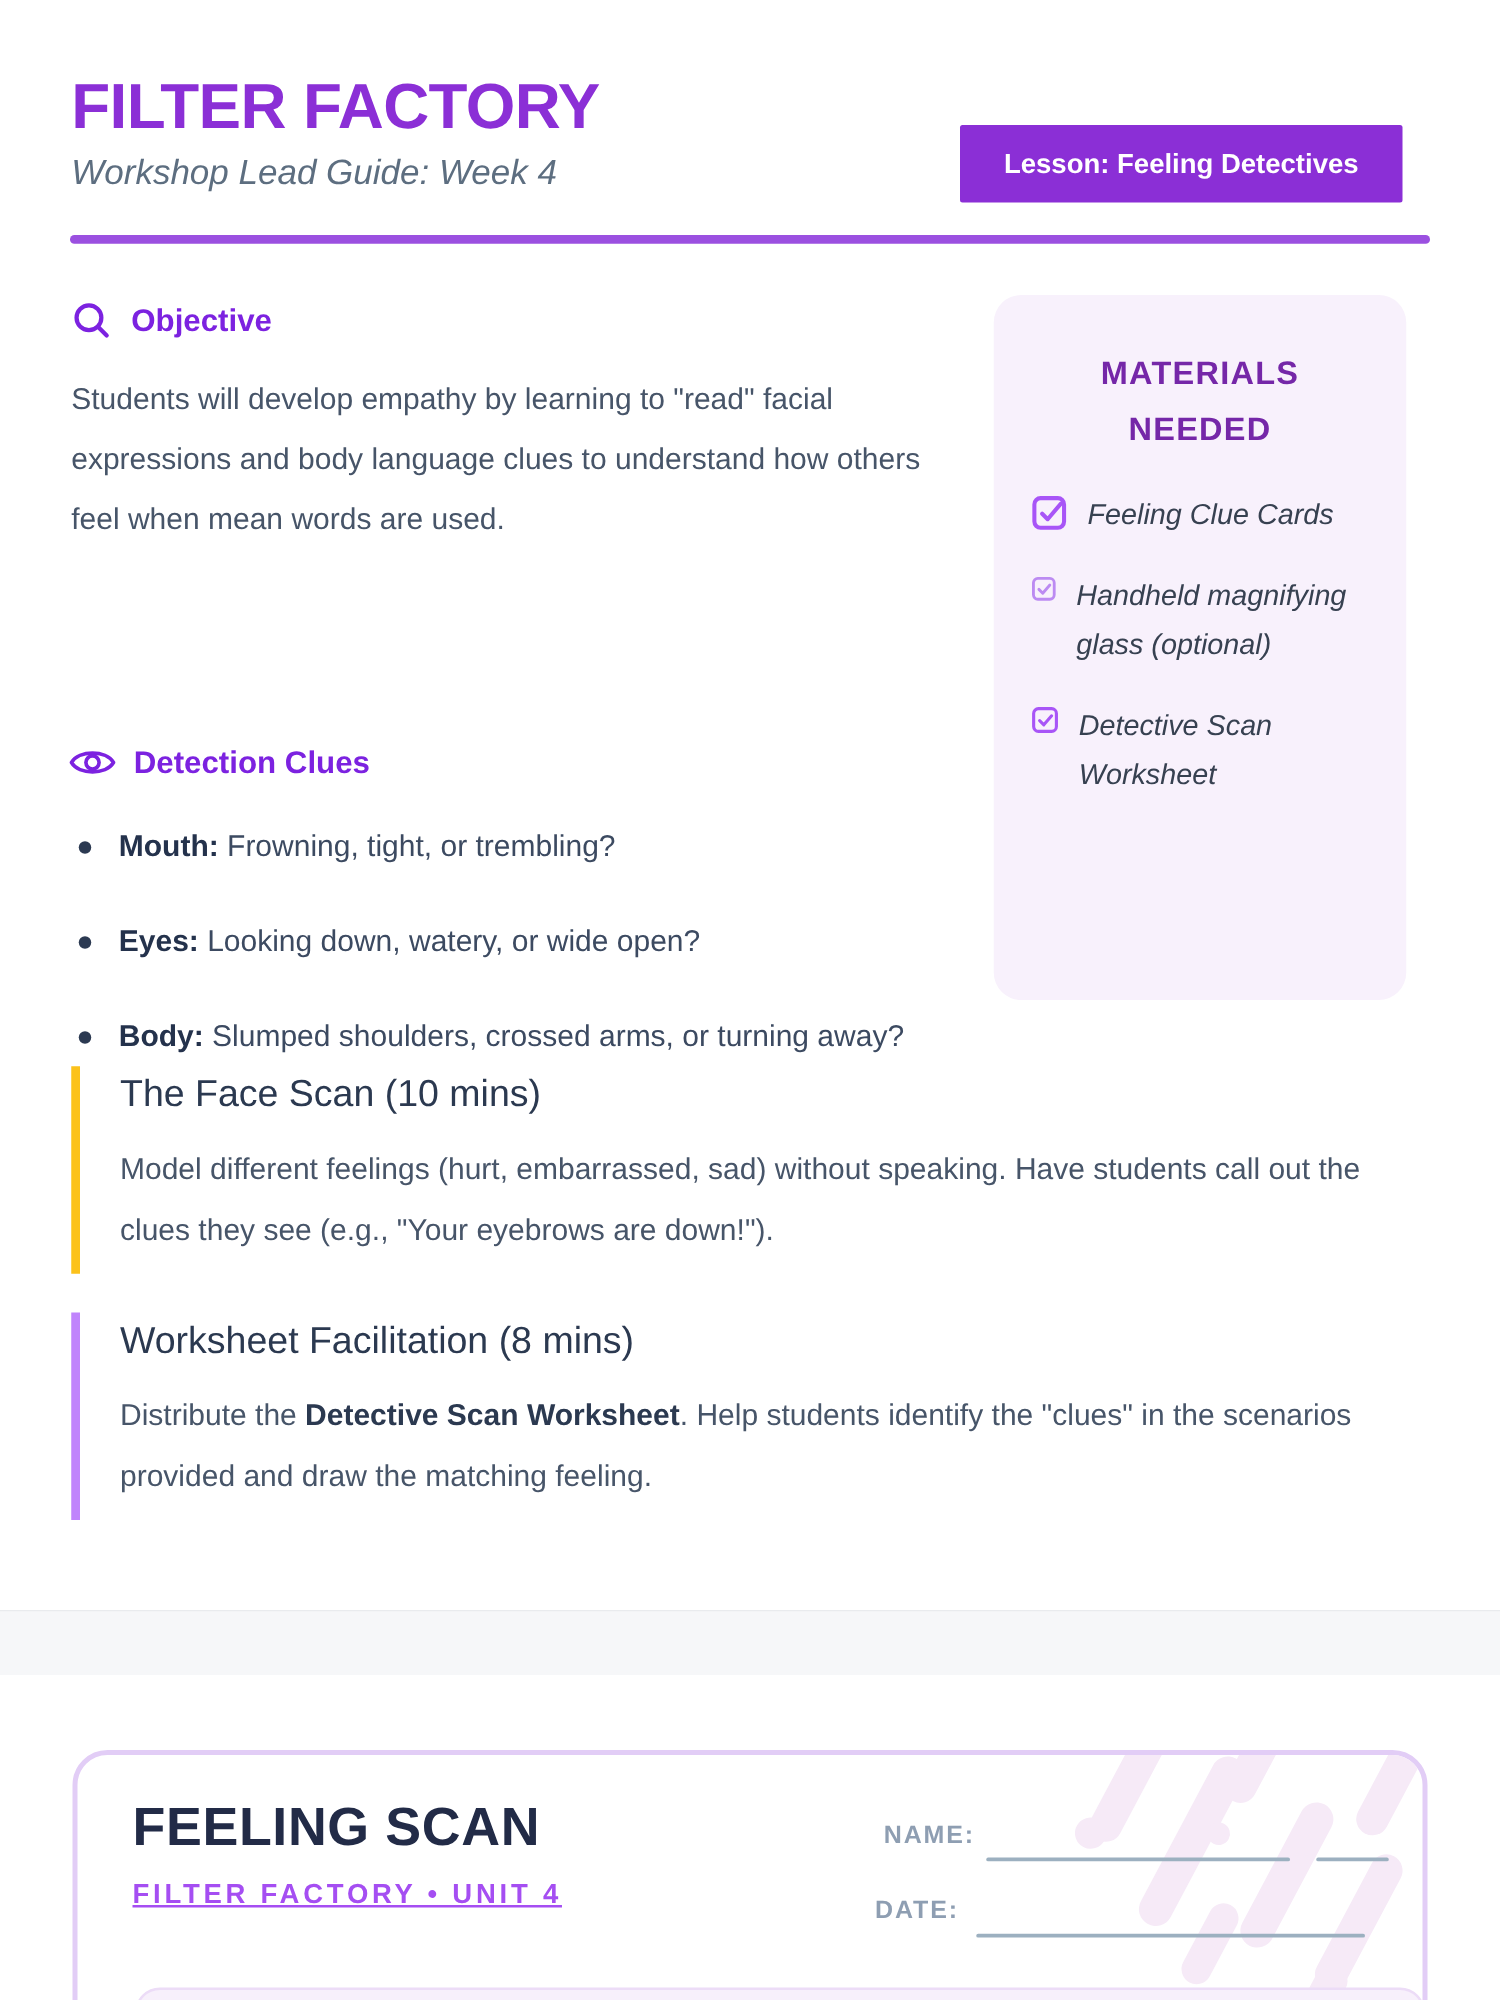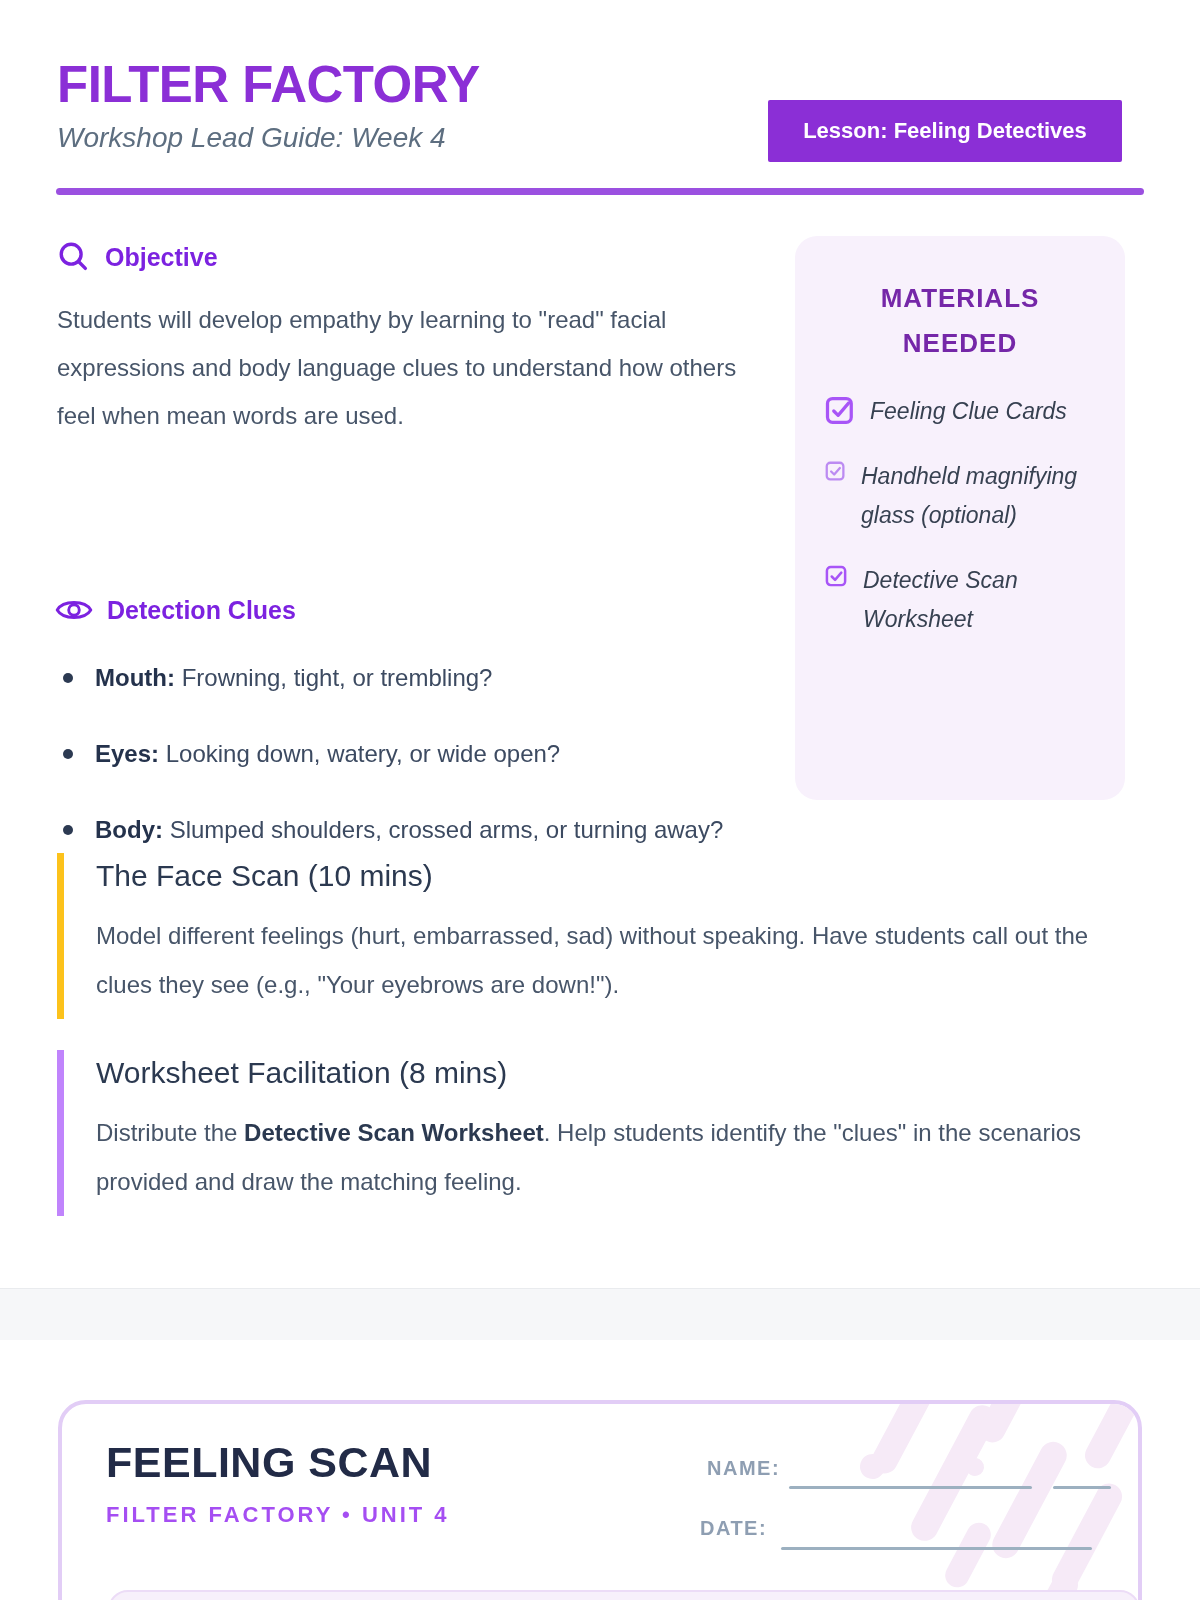--- a/index.html
+++ b/index.html
@@ -119,21 +119,21 @@
   .confetti .pill {
     position: absolute; background: #f6eaf7; border-radius: 999px;
     transform: rotate(28deg);
   }
   .ws-title {
     position: absolute; left: 44px; top: 34px;
     font-size: 43px; font-weight: 800; letter-spacing: 0.5px; color: #222b47;
   }
   .ws-subtitle {
     position: absolute; left: 44px; top: 98px;
-    font-size: 22px; font-weight: 700; letter-spacing: 3px; color: #a54ef2;
+    font-size: 22px; font-weight: 700; letter-spacing: 3px; color: #a54ef2; text-decoration: underline;
   }
   .field-label {
     position: absolute; font-size: 20px; font-weight: 700;
     letter-spacing: 1.5px; color: #8e9eb2;
   }
   .name-label { left: 645px; top: 53px; }
   .date-label { left: 638px; top: 113px; }
   .field-line { position: absolute; height: 3px; background: #9cb0c0; border-radius: 2px; }
   .name-line  { left: 727px; top: 82px;  width: 243px; }
   .name-line2 { left: 991px; top: 82px;  width: 58px; }

